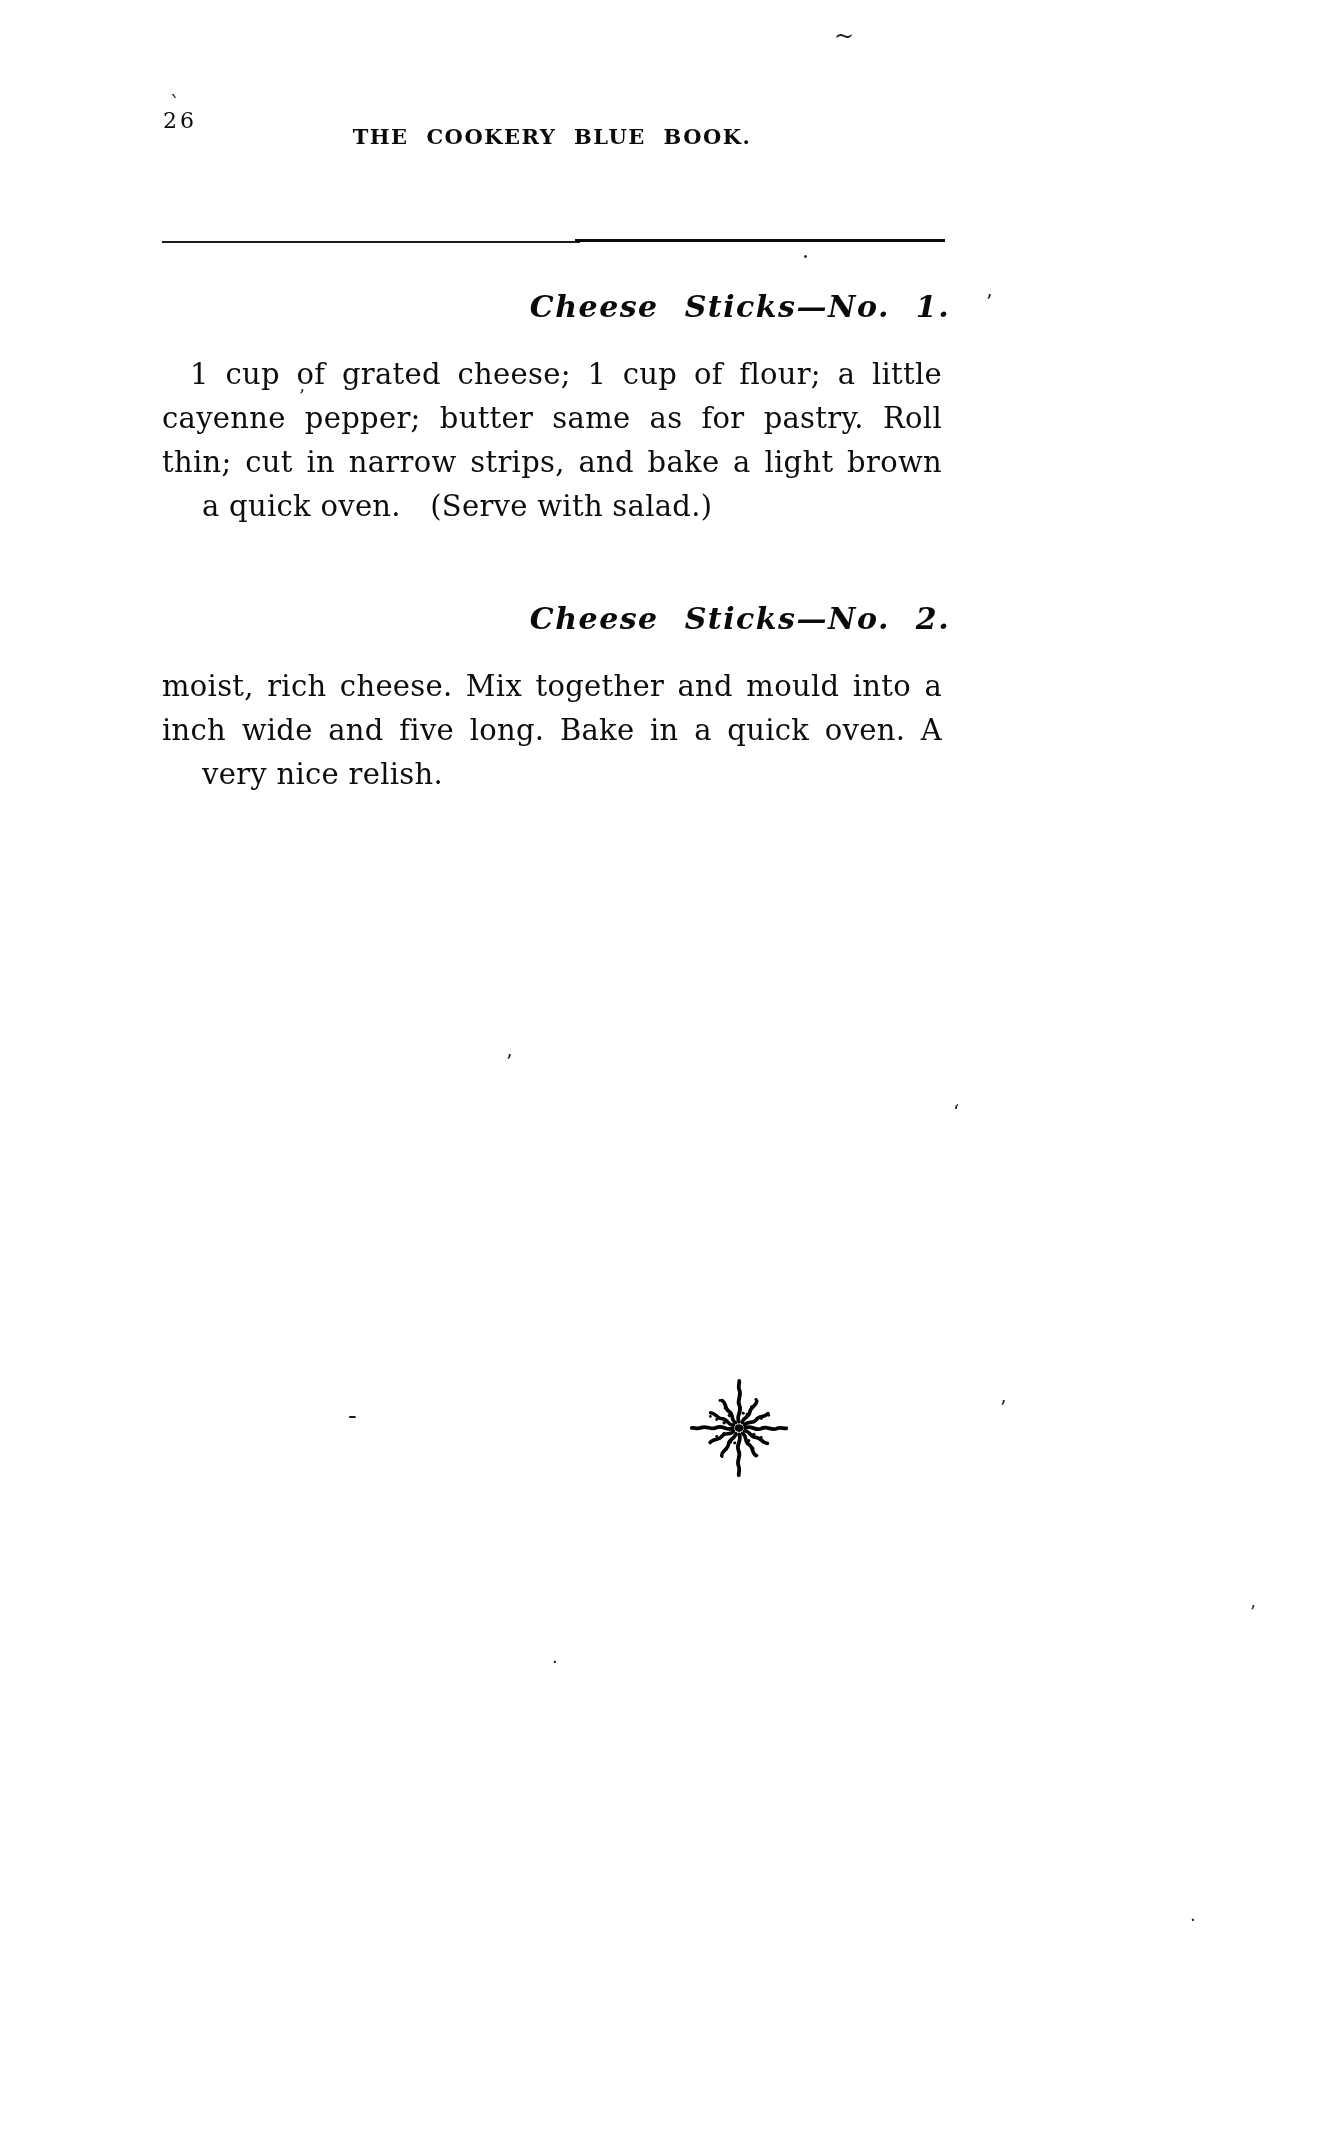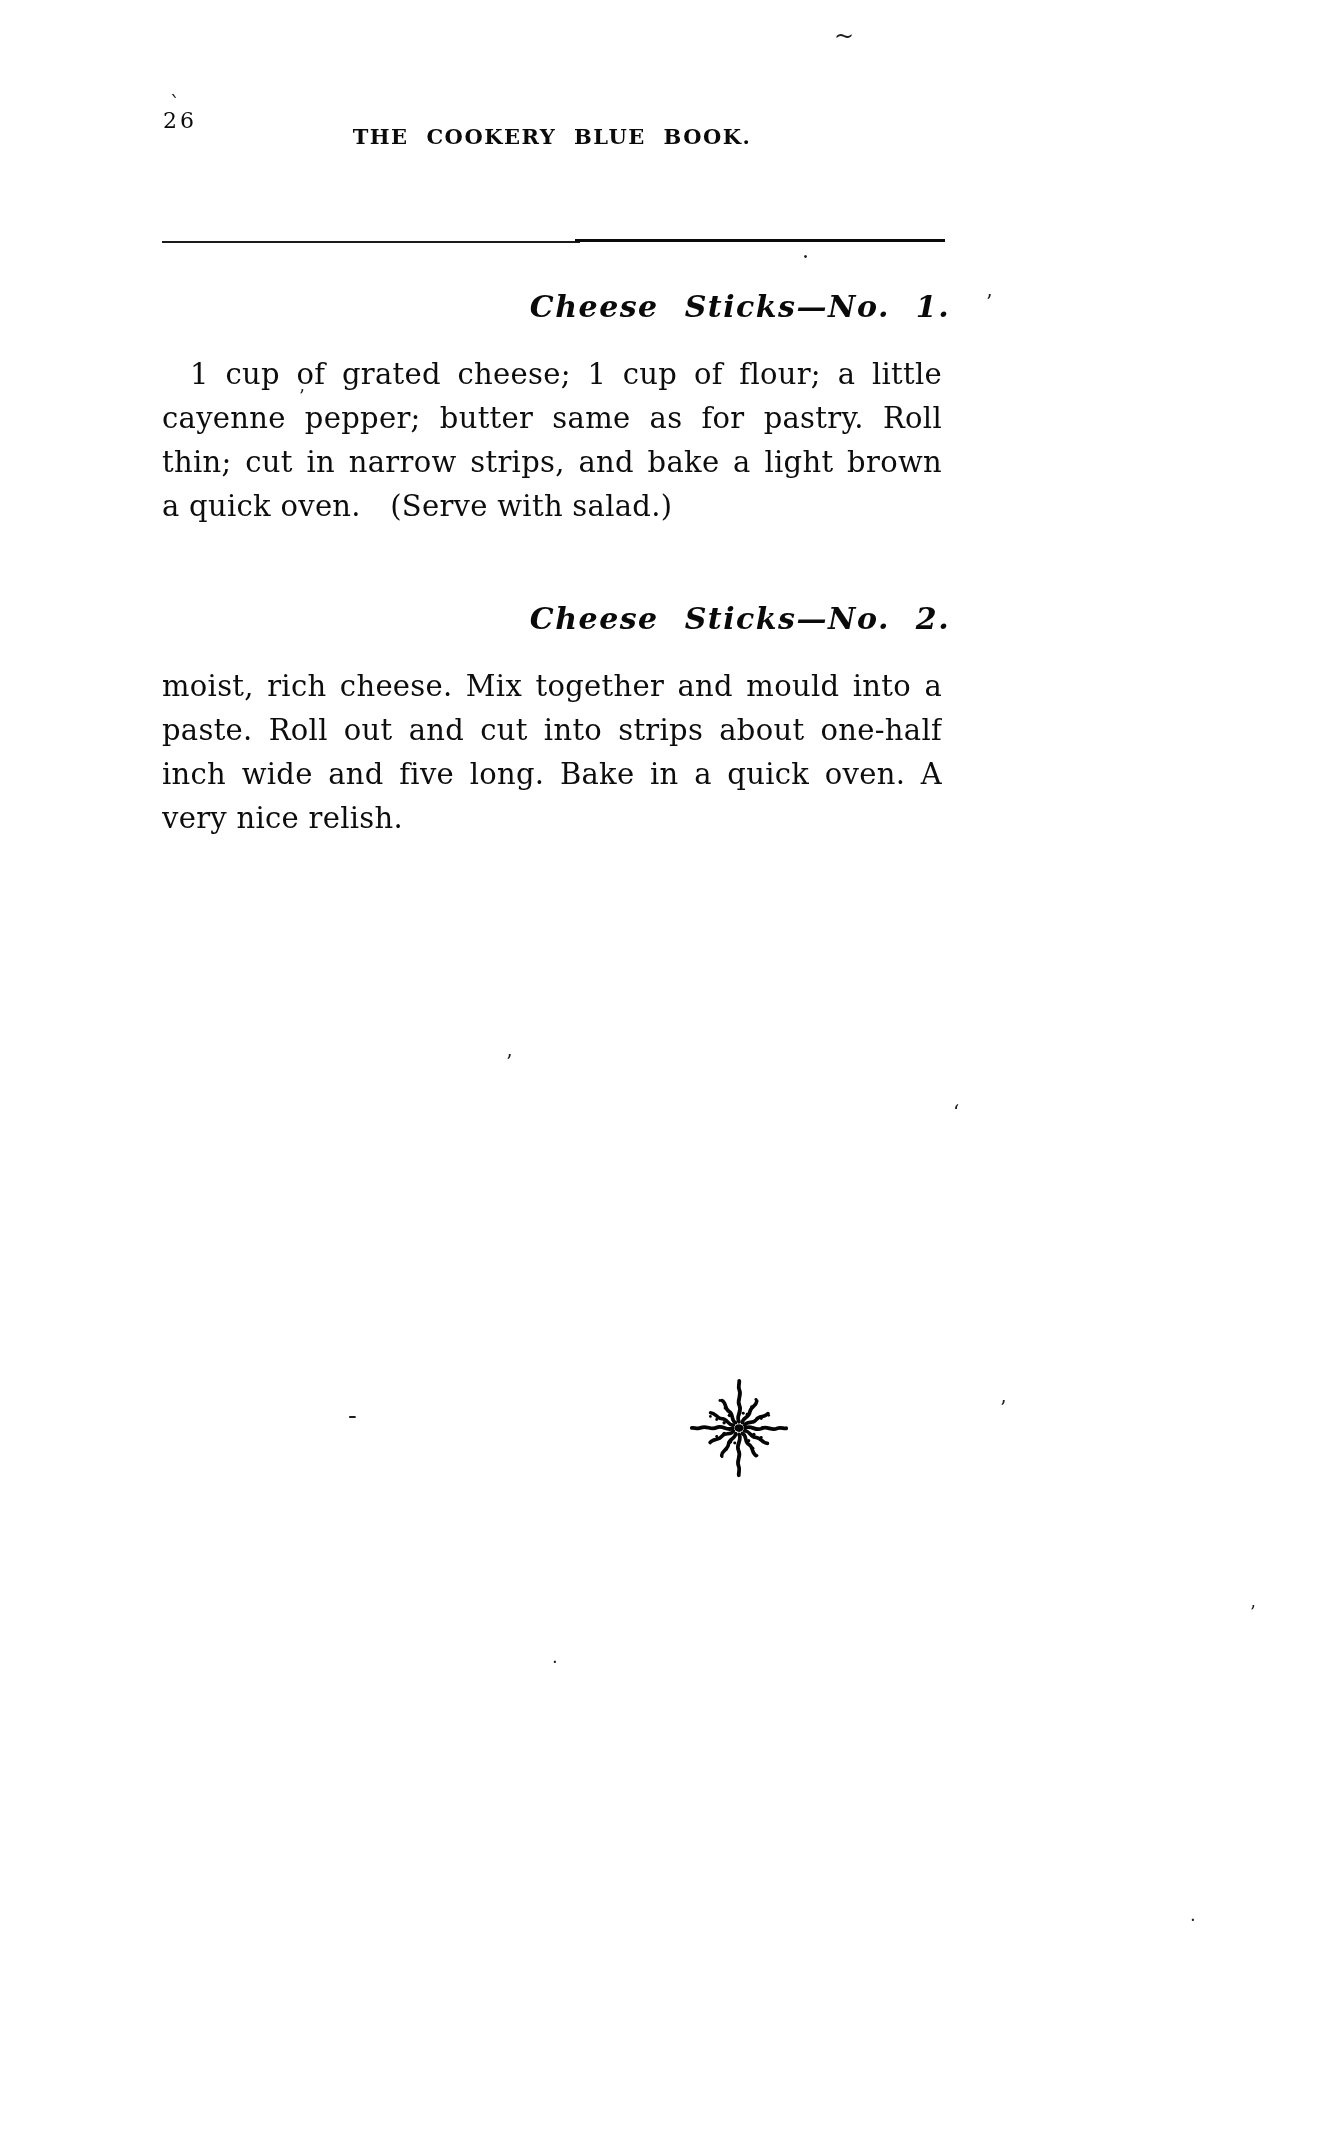--- a/index.html
+++ b/index.html
@@ -39,21 +39,21 @@
   .rbody{position:absolute;left:162px;width:780px;}
   .rbody.b1{top:352px;}
   .rbody.b2{top:664px;}
   .tl{
     font-size:29px;line-height:44px;height:44px;
     letter-spacing:0.3px;
     text-align:justify;text-align-last:justify;
     overflow:hidden;white-space:normal;
   }
   .tl.first{text-indent:28px;}
-  .tl.last{text-align-last:left;}
+  .tl.last{text-align-last:left;margin-left:40px;}
   
   .ornament{position:absolute;left:686px;top:1372px;width:106px;height:110px;}
   
   .speck{
     position:absolute;color:#1d1d1d;line-height:1;
     font-family:"DejaVu Serif", serif;
   }
 </style>
 </head>
 <body>
@@ -74,21 +74,20 @@
       <div class="tl">cayenne pepper; butter same as for pastry. Roll</div>
       <div class="tl">thin; cut in narrow strips, and bake a light brown in</div>
       <div class="tl last">a quick oven. (Serve with salad.)</div>
     </div>
   </section>
 
   <section>
     <h2 class="rtitle t2">Cheese Sticks—No. 2.</h2>
     <div class="rbody b2">
       <div class="tl">moist, rich cheese. Mix together and mould into a</div>
-      <div class="tl">paste. Roll out and cut into strips about one-half</div>
       <div class="tl">inch wide and five long. Bake in a quick oven. A</div>
       <div class="tl last">very nice relish.</div>
     </div>
   </section>
 
   <div class="ornament">
     <svg width="106" height="110" viewBox="0 0 100 100" xmlns="http://www.w3.org/2000/svg" aria-hidden="true">
       <defs>
         <path id="rayL" d="M0,-6 C-3.4,-11 3.2,-15.5 0.5,-21 C-2.6,-26.5 3,-30.5 0.3,-36 C-1.2,-39 0.6,-42 0.2,-44.5" fill="none" stroke="#050505" stroke-width="3.6" stroke-linecap="round"></path>
         <path id="rayS" d="M0,-6 C-3,-10 2.8,-13.5 0.4,-18 C-2.2,-22.5 2.6,-26 0.2,-30.5" fill="none" stroke="#050505" stroke-width="3.4" stroke-linecap="round"></path>

